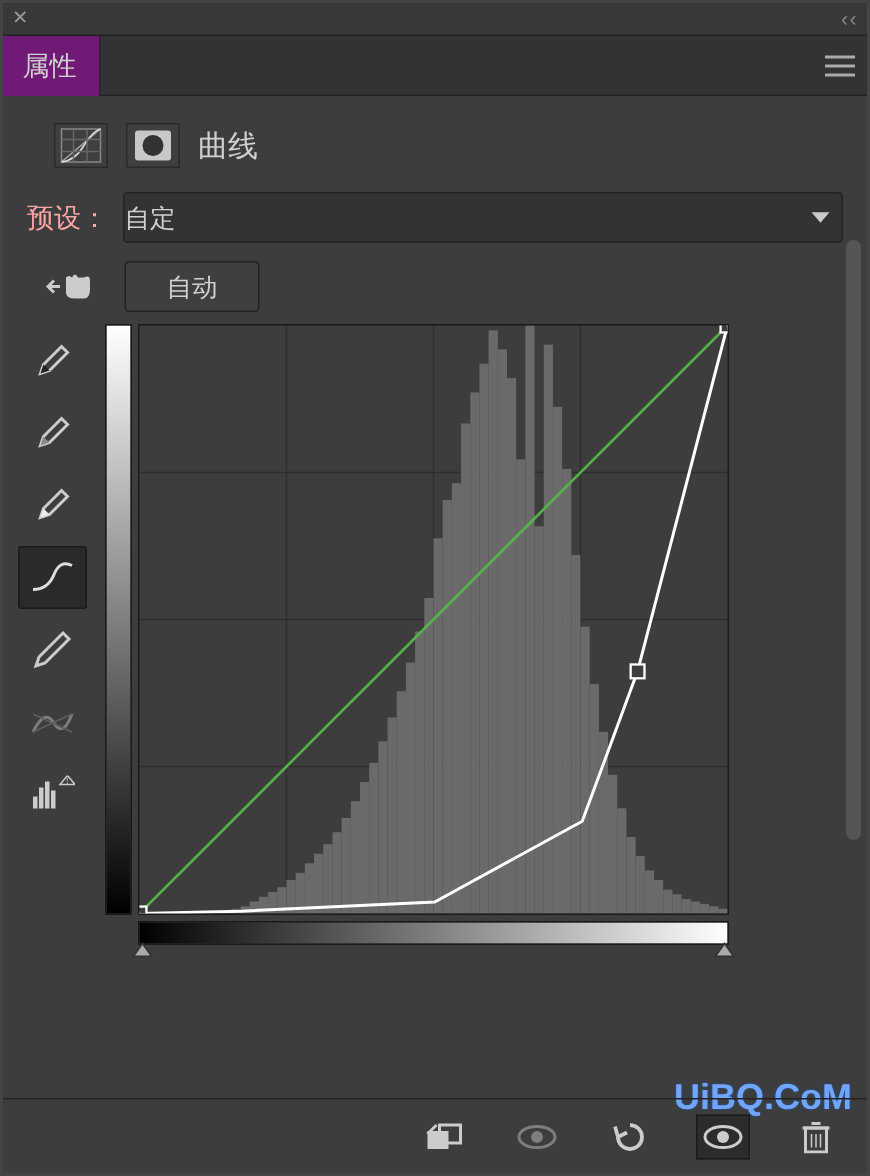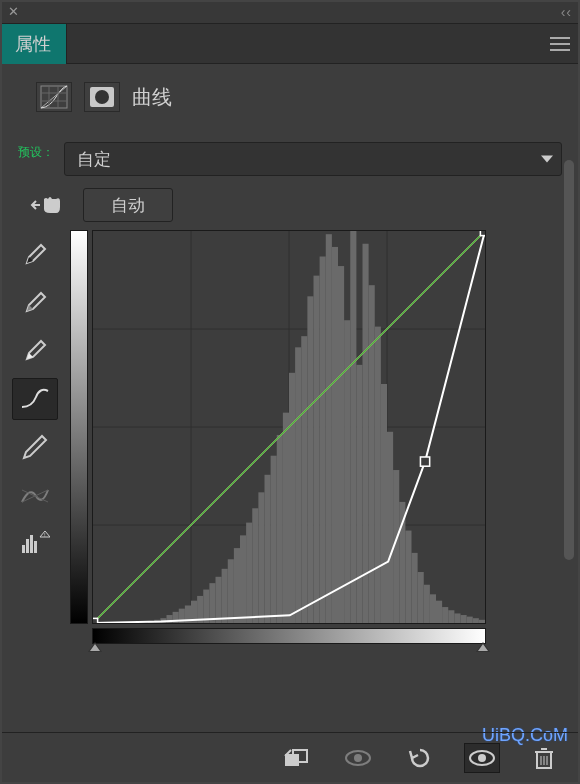--- a/index.html
+++ b/index.html
@@ -26,21 +26,21 @@
   .close-x { color:#999; font-size:13px; cursor:pointer; }
   .title-right { color:#888; font-size:14px; letter-spacing:1px; }
   .tabrow {
     height: 40px;
     background: #333;
     display: flex;
     align-items: center;
     border-bottom: 1px solid #222;
   }
   .tab {
-    background: #0f766e;
+    background: #701a75;
     padding: 8px 15px;
     font-size: 18px;
     border-right: 1px solid #222;
     position: relative;
     top: 0;
   }
   .menu-icon { margin-left:auto; margin-right:10px; color:#aaa; cursor:pointer; }
   .menu-icon svg { display:block; }
   .subheader {
     display: flex;
@@ -62,32 +62,31 @@
   .icon-mask-inner {
     width:24px; height:20px; border-radius:2px; background:#c8c8c8;
     display:flex; align-items:center; justify-content:center;
   }
   .icon-mask-circle { width:14px; height:14px; border-radius:50%; background:#333; }
   .subheader-label { font-size:20px; }
   .preset-row {
     display:flex; align-items:center; gap:10px;
     padding: 6px 18px 6px 18px;
   }
-  .label { font-size:12px; color:#22c55e; }
+  .label { font-size:18px; color:#fca5a5; }
   .select {
     flex:1;
     height:34px;
     background:#333;
     border:1px solid #222;
     border-radius:3px;
     display:flex; align-items:center;
-    padding:0 12px;
+    padding:0 0;
     position:relative;
     cursor:pointer;
-    margin-top:14px;
   }
   .select-text { font-size:17px; }
   .chevron {
     position:absolute; right:8px; top:50%; transform:translateY(-50%);
     width:0; height:0; border-left:6px solid transparent; border-right:6px solid transparent;
     border-top:7px solid #ccc;
   }
   .channel-row {
     display:flex; align-items:center; gap:10px;
     padding: 6px 18px 8px 18px;
@@ -168,21 +167,21 @@
     border-top:1px solid #222;
     padding-top:6px;
   }
   .footer-icon {
     width:36px; height:30px; display:flex; align-items:center; justify-content:center;
     cursor:pointer; color:#bbb;
   }
   .footer-icon.active { background:#2c2c2c; border:1px solid #1a1a1a; }
   .watermark {
     position:absolute; right:12px; bottom:38px;
-    font-size:18px; color:#6fa4ff; font-weight:normal;
+    font-size:24px; color:#6fa4ff; font-weight:bold;
     text-shadow:0 0 2px #2a5599;
   }
 </style>
 </head>
 <body>
 
 <div class="titlebar">
   <span class="close-x">✕</span>
   <span class="title-right">‹‹</span>
 </div>

